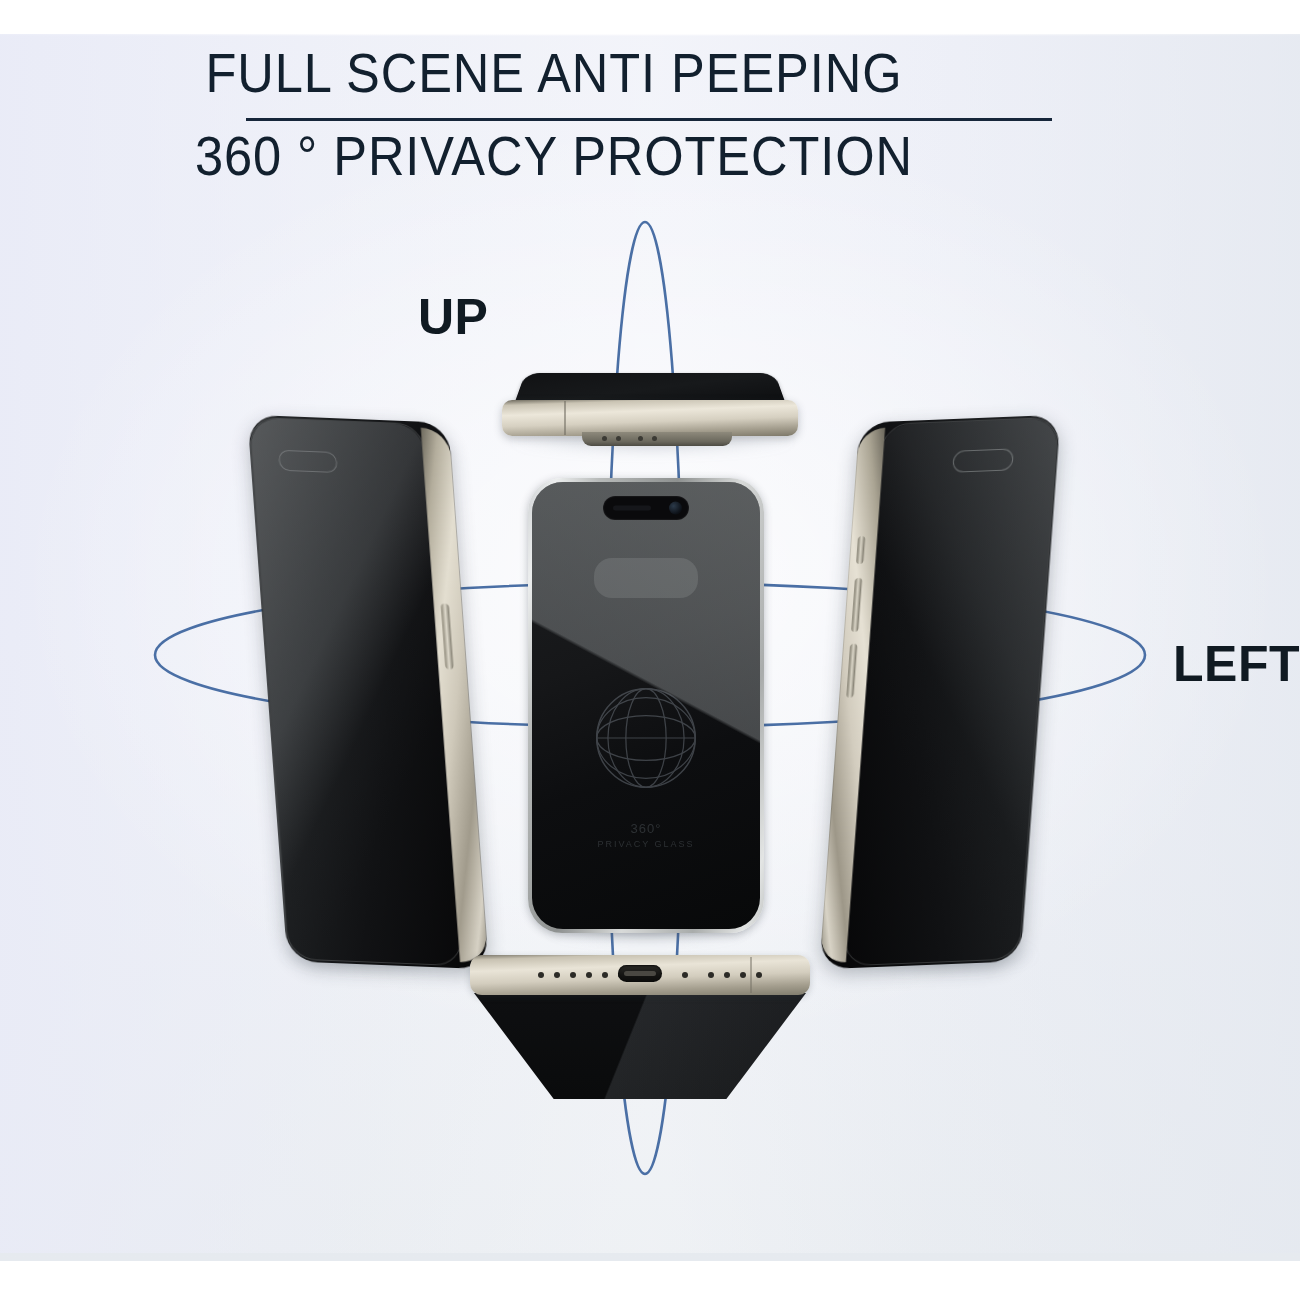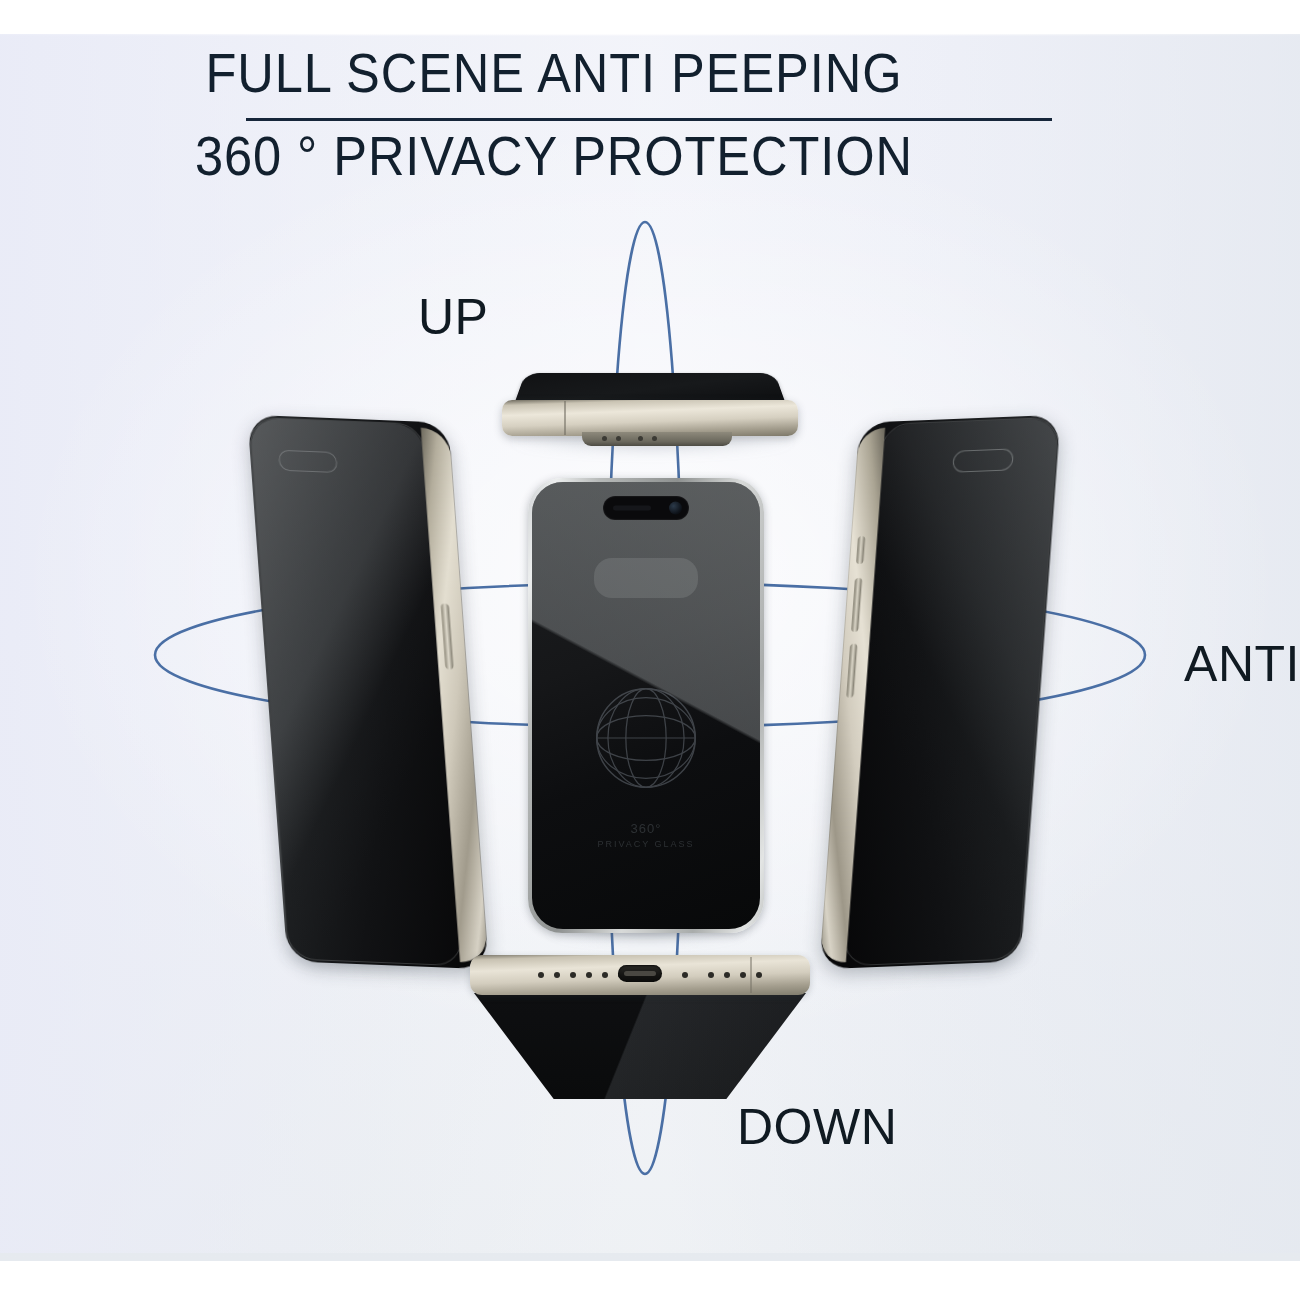--- a/index.html
+++ b/index.html
@@ -38,21 +38,21 @@
   }
 
   
   .orbit { position:absolute; z-index:12; pointer-events:none; }
   .orbit-h { left:150px; top:575px; }
   .orbit-v { left:570px; top:218px; }
 
   
   .dir-label{
     position:absolute; color:#101a22; font-size:50px; letter-spacing:0.5px;
-    font-weight:400; z-index:40; white-space:nowrap;
+    font-weight:700; z-index:40; white-space:nowrap;
   }
   .dir-up   { left:418px; top:288px; }
   .dir-left { left:30px;  top:635px; }
   .dir-right{ right:0px;  top:635px; }
   .dir-down { left:737px; top:1098px; }
 
   
   .phone{ position:absolute; z-index:20; }
 
   
@@ -250,22 +250,21 @@
 
   <svg class="orbit orbit-h" width="1000" height="160" viewBox="0 0 1000 160">
     <ellipse cx="500" cy="80" rx="495" ry="72" fill="none" stroke="#4a6fa5" stroke-width="2.6"></ellipse>
   </svg>
 
   <svg class="orbit orbit-v" width="150" height="960" viewBox="0 0 150 960">
     <ellipse cx="75" cy="480" rx="38" ry="476" fill="none" stroke="#4a6fa5" stroke-width="2.6"></ellipse>
   </svg>
 
   <div class="dir-label dir-up">UP</div>
-  <div class="dir-label dir-right">ANTI</div>
-  <div class="dir-label dir-down">DOWN</div>
+  <div class="dir-label dir-right">LEFT</div>
 
   <div class="shadow" style="left:282px; top:938px; width:190px; height:34px;"></div>
   <div class="shadow" style="left:846px; top:938px; width:190px; height:34px;"></div>
   <div class="shadow" style="left:545px; top:916px; width:205px; height:28px;"></div>
   <div class="shadow" style="left:510px; top:428px; width:285px; height:26px;"></div>
 
   <div class="phone" id="phone-up">
     <div class="u-glass"></div>
     <div class="u-frame">
       <div class="seam"></div>

